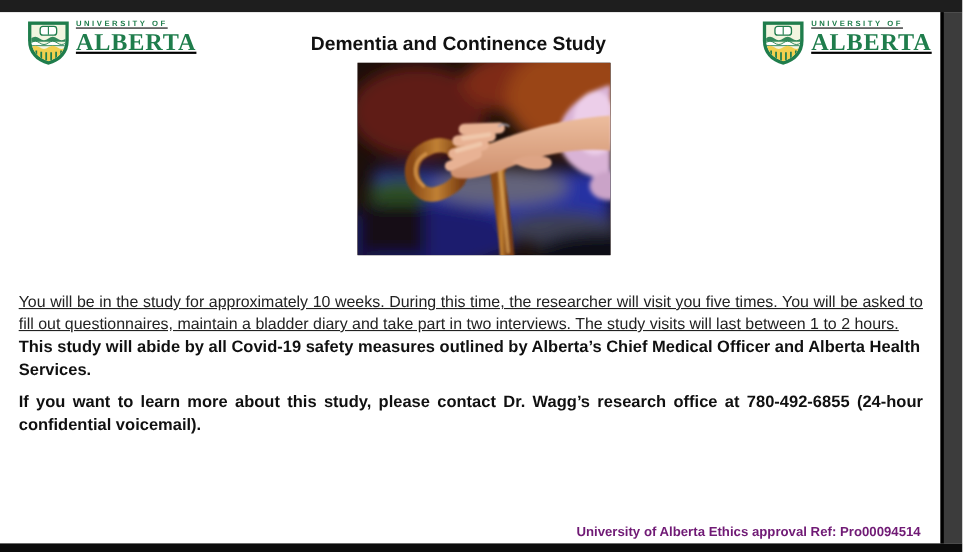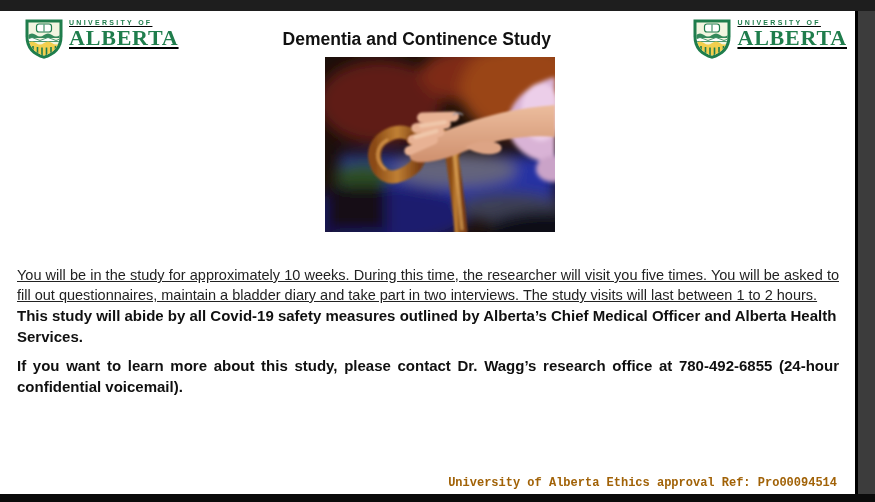--- a/index.html
+++ b/index.html
@@ -63,21 +63,21 @@
     text-align: justify;
   }
   .para.bold {
     font-size: 15px; line-height: 21px; font-weight: bold; color: #101010;
   }
   .p2 { margin-top: 20px; text-decoration: underline; }
   .p3 { margin-top: 0; text-align: left; }
   .p4 { margin-top: 8px; }
   .ethics {
     position: absolute; right: 18px; bottom: 4px;
-    font-size: 12px; font-weight: bold; color: #a16207; white-space: nowrap; font-family: Liberation Mono, monospace;
+    font-size: 12px; font-weight: bold; color: #701a75; white-space: nowrap;
   }
 </style>
 </head>
 <body>
 
 <div>
 
   <div class="slide">
 
     <div class="header">

